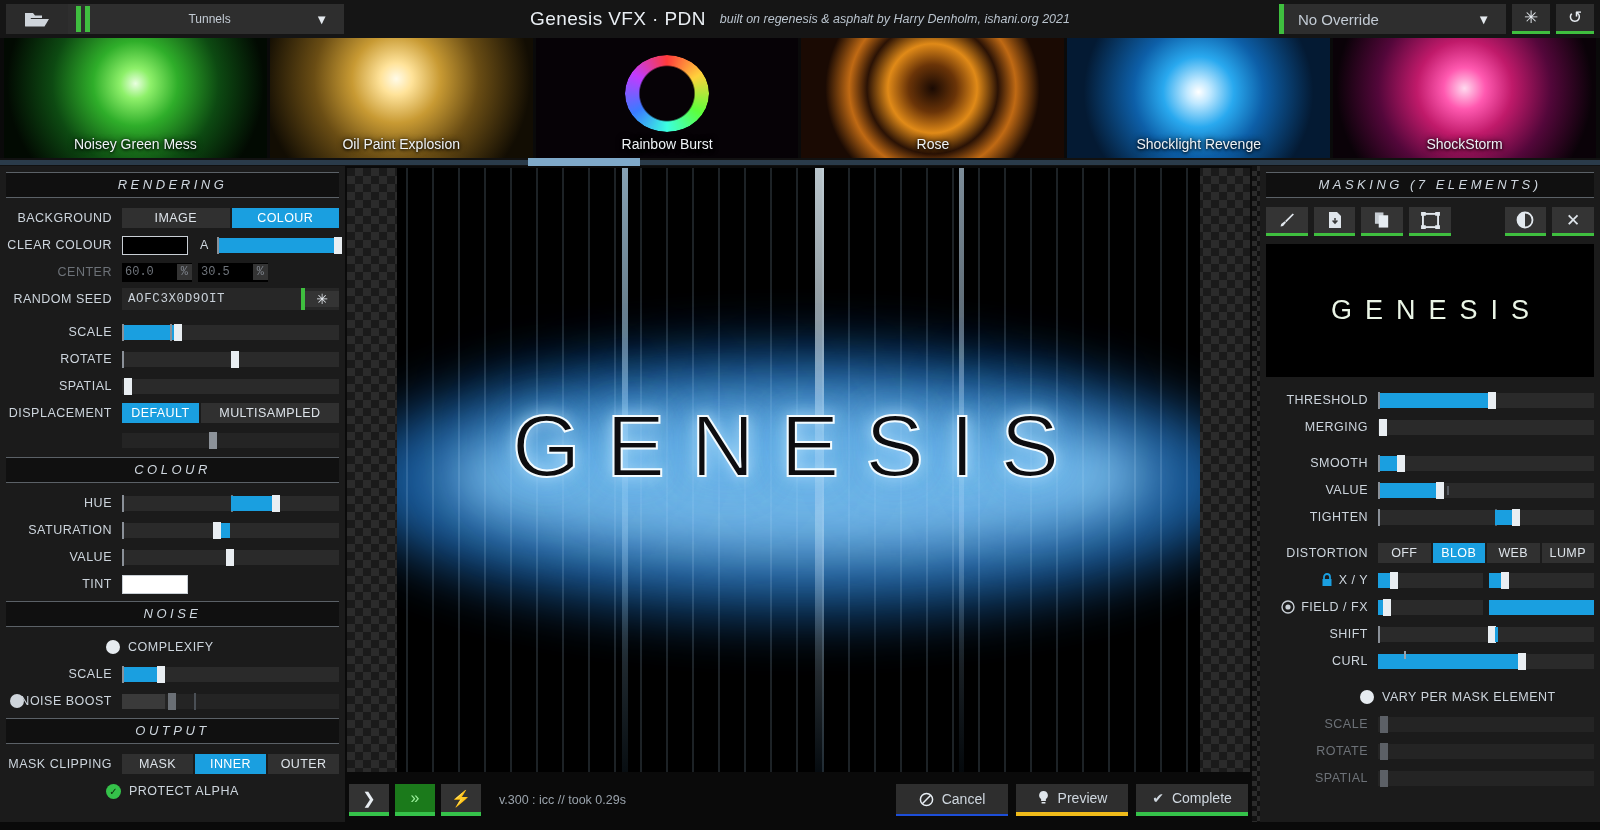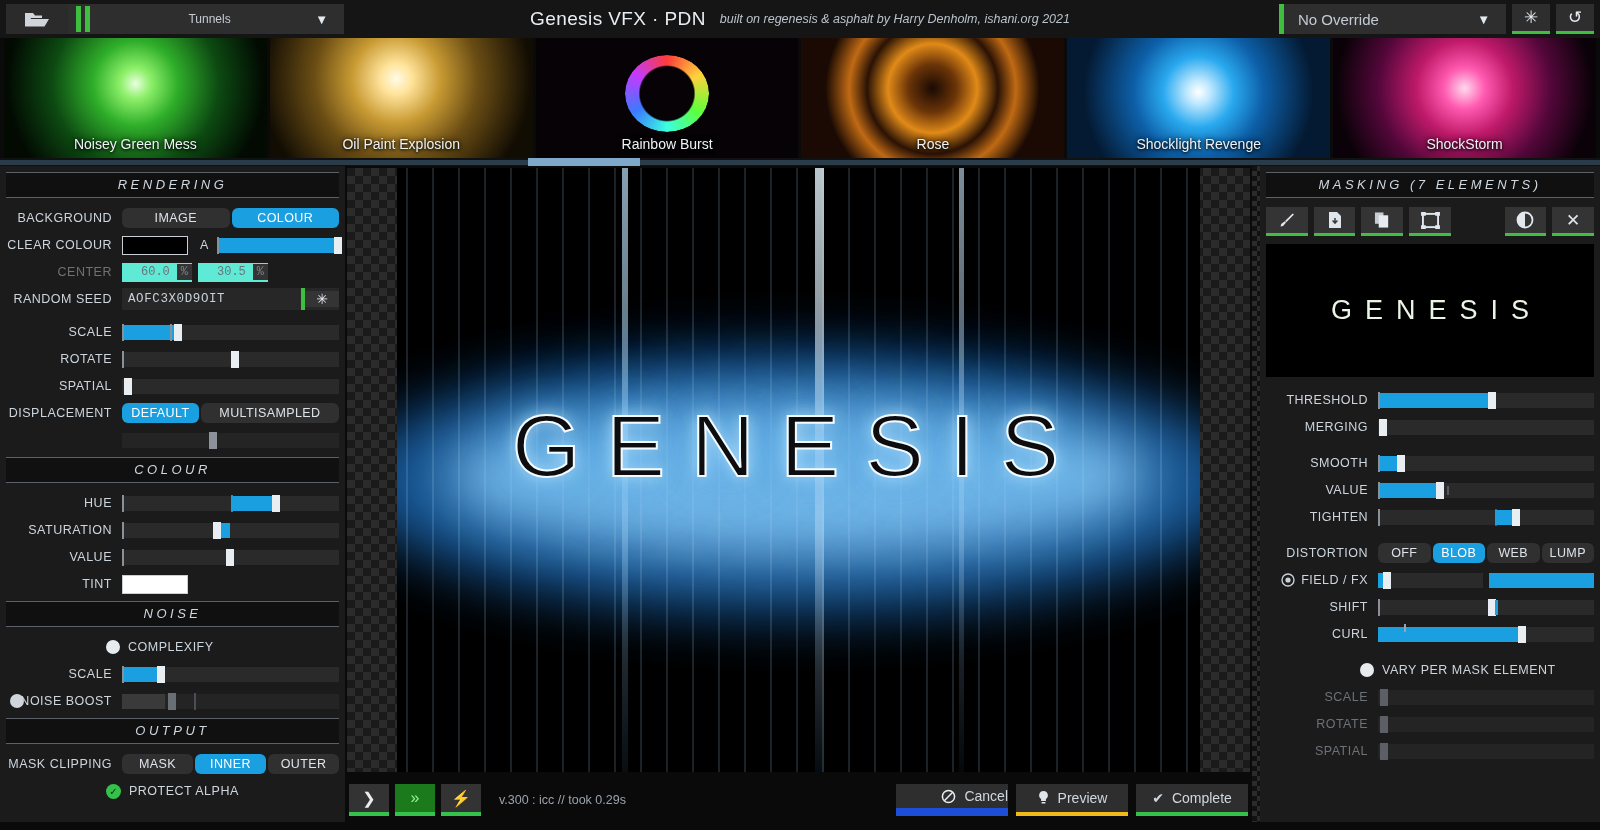--- a/index.html
+++ b/index.html
@@ -82,40 +82,40 @@
     width:116px; text-align:right; padding-right:10px;
     font-size:12.5px; letter-spacing:.5px; color:#cdd5dd; white-space:nowrap;
   }
   .row .lbl.dim{ color:#6d7278; }
   .row .ctl{ flex:1; display:flex; align-items:center; }
 
   
   .seg{ display:flex; flex:1; gap:2px; }
   .seg div{
     flex:1; text-align:center; font-size:12.5px; padding:3px 0; background:#303030;
-    color:#dde3e9; letter-spacing:.4px;border-radius:6px;
+    color:#dde3e9; letter-spacing:.4px;
   }
   .seg div.on{ background:#1a9fe0; color:#fff; }
 
   
   .sld{ position:relative; height:15px; flex:1; background:#2a2a2a; }
   .sld .fill{ position:absolute; top:0; bottom:0; background:#1a9fe0; }
   .sld .knob{ position:absolute; top:-1px; width:8px; height:17px; background:#e9eef2; }
   .sld .tick{ position:absolute; top:-1px; width:2px; height:17px; background:#8a9098; }
   .sld.dimmed{ background:#242424; }
   .sld.dimmed .knob{ background:#5c6066; }
 
   .swatch{ width:66px; height:19px; border:1px solid #c9cfd5; }
   .swatch.white{ background:#fff; }
   .swatch.black{ background:#000; }
 
   .numfield{
-    width:70px; height:19px; background:#5eead4; display:flex; align-items:center;
+    width:70px; height:19px; background:#000000; display:flex; align-items:center;
     justify-content:flex-end; font-size:12px; color:#6e737a;
-    font-family:"Liberation Mono", monospace; margin-right:6px;
+    font-family:"Liberation Mono", monospace; margin-right:6px;gap:16px;
   }
   .numfield b{ font-weight:400; padding-right:4px; }
   .numfield i{ font-style:normal; background:#343434; padding:1px 4px; margin-left:3px; color:#7d828a;}
 
   .seedbox{
     height:22px; background:#272727; display:flex; align-items:center; flex:1;
   }
   .seedbox .sv{
     flex:1; font-family:"Liberation Mono", monospace; font-size:12.5px;
     color:#c9d1d9; padding-left:6px; letter-spacing:.6px;
@@ -167,21 +167,21 @@
     display:flex; align-items:center; justify-content:center;
     border-bottom:4px solid #35c24a; color:#e8edf2; font-size:16px;
   }
   .bb-btn.green{ background:#1b7a1b; color:#9cf09c; }
   .bb-status{ font-size:12.5px; color:#9aa3ac; margin-left:12px; flex:1; }
   .action{
     width:112px; height:32px; background:#2e2e2e; margin-left:8px;
     display:flex; align-items:center; justify-content:center; gap:8px;
     font-size:14px; color:#cfd7df;
   }
-  .action.cancel{ border-bottom:8px solid #1d4ed8;justify-content:flex-end; }
+  .action.cancel{ border-bottom:2px solid #1d4ed8; }
   .action.preview{ border-bottom:4px solid #f0bb1a; }
   .action.complete{ border-bottom:4px solid #35c24a; }
 
   
   .mask-tools{ display:flex; gap:6px; margin-bottom:8px; }
   .mtool{
     width:45px; height:29px; background:#343434;
     display:flex; align-items:center; justify-content:center;
     border-bottom:3px solid #3fbf3f; color:#dfe5eb; font-size:15px;
   }
@@ -643,20 +643,41 @@
       <div class="ctl">
           <div class="seg">
         <div>OFF</div>
         <div class="on">BLOB</div>
         <div>WEB</div>
         <div>LUMP</div>
       </div>
         </div>
     </div>
 
+    <div class="row">
+      <div class="lbl" style="display:flex; align-items:center; justify-content:flex-end; gap:6px;">
+        <svg width="12" height="14" viewBox="0 0 12 14">
+          <path d="M3 6V4a3 3 0 016 0v2" fill="none" stroke="#1a9fe0" stroke-width="1.8"></path>
+          <rect x="1.5" y="6" width="9" height="7" fill="#1a9fe0"></rect>
+        </svg>
+        <span class="rlbl">X / Y</span>
+      </div>
+      <div class="ctl">
+          <div class="dual">
+        <div class="sld">
+          <div class="fill" style="left:0; width:12%;"></div>
+          <div class="knob" style="left:11%;"></div>
+        </div>
+        <div class="sld">
+          <div class="fill" style="left:0; width:12%;"></div>
+          <div class="knob" style="left:11%;"></div>
+        </div>
+      </div>
+        </div>
+    </div>
 
     <div class="row">
       <div class="lbl" style="display:flex; align-items:center; justify-content:flex-end; gap:6px;">
         <svg width="14" height="14" viewBox="0 0 14 14">
           <circle cx="7" cy="7" r="6" fill="none" stroke="#c9d0d7" stroke-width="1.4"></circle>
           <circle cx="7" cy="7" r="2.6" fill="#c9d0d7"></circle>
         </svg>
         <span class="rlbl">FIELD / FX</span>
       </div>
       <div class="ctl">

